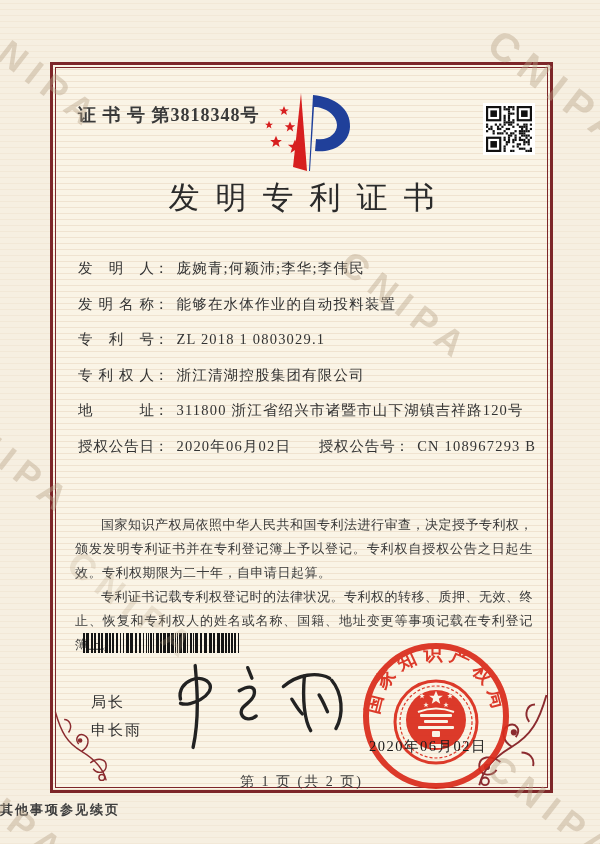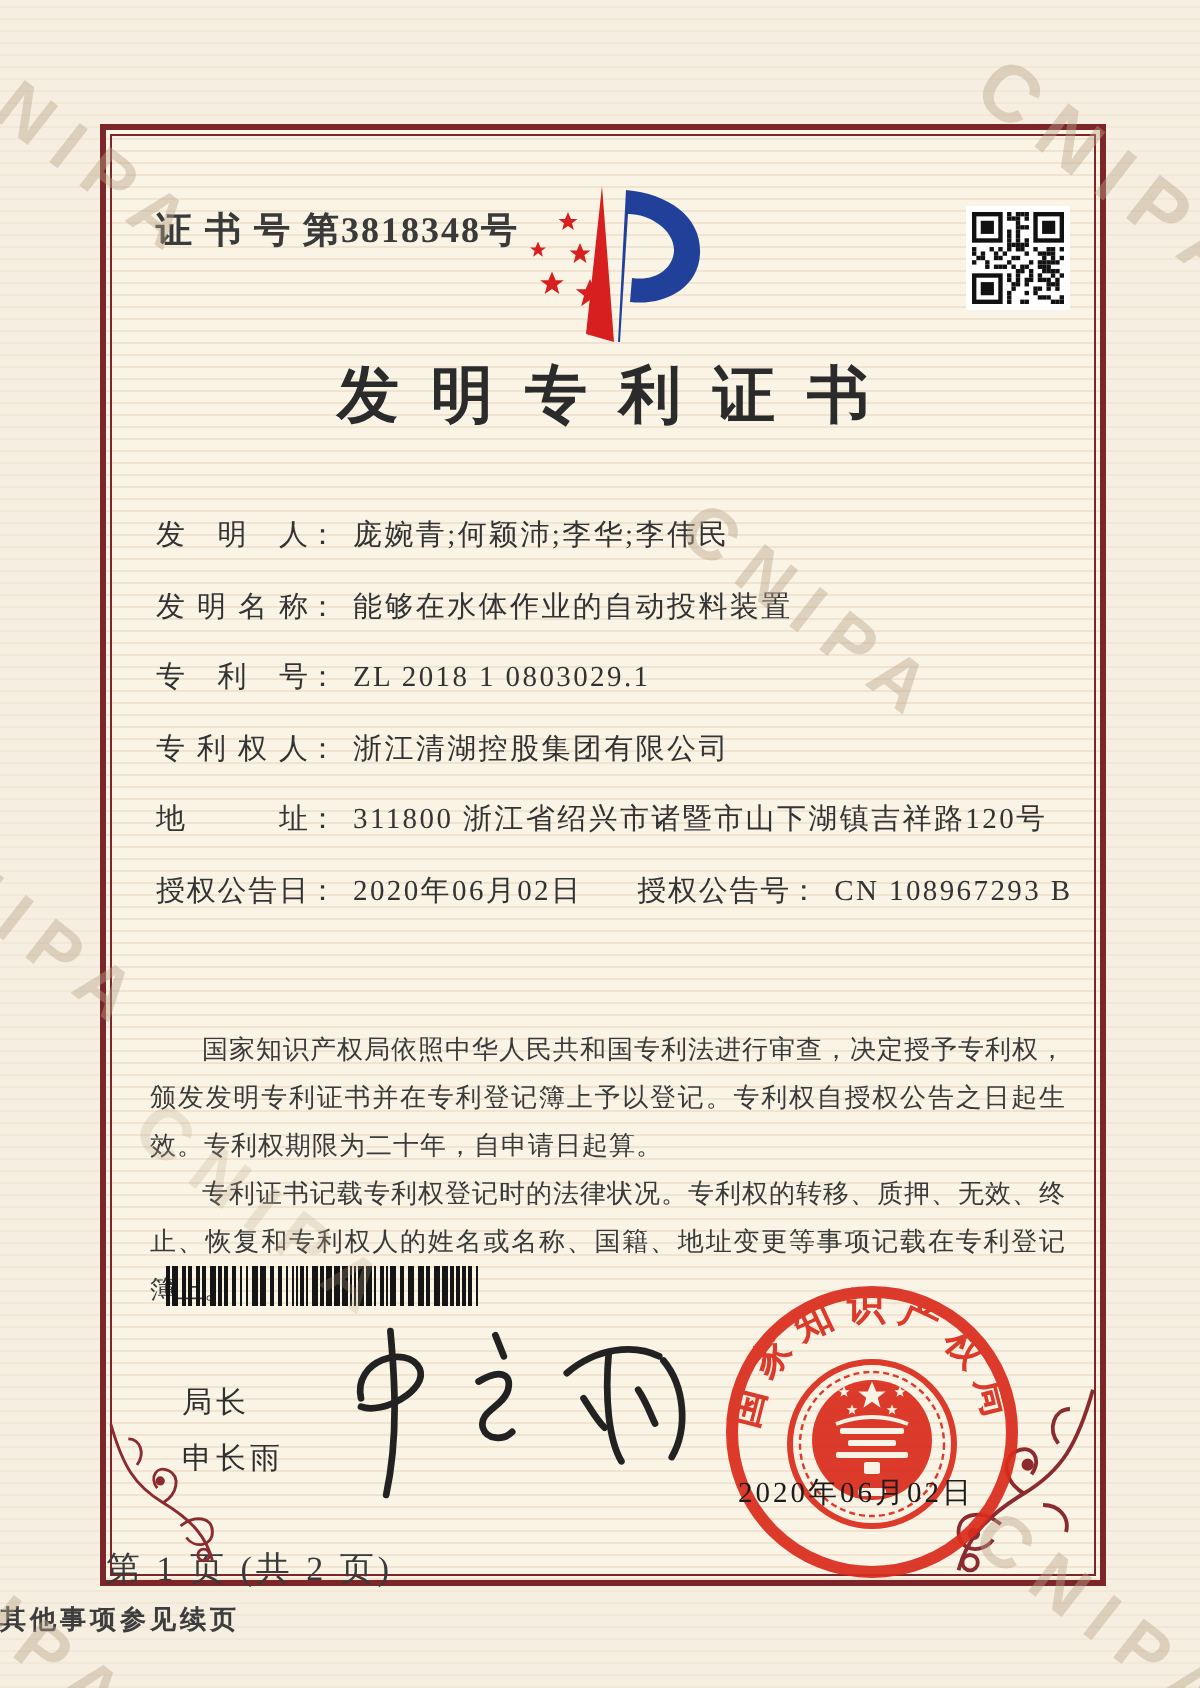--- a/index.html
+++ b/index.html
@@ -23,37 +23,37 @@
     border:3px solid #7d2629;z-index:2;
     background:#faf4e6;
     background-image:repeating-linear-gradient(0deg, rgba(200,160,120,0.20) 0 1px, transparent 1px 6px);
   }
   .frame-inner{position:absolute;inset:2px;border:1px solid #7d2629;pointer-events:none;}
   .cert-number{position:absolute;left:25px;top:38px;font-size:18px;letter-spacing:1px;color:#3a3a3a;font-weight:bold;}
   .logo{position:absolute;left:204px;top:24px;width:100px;height:90px;}
   .qr{position:absolute;left:430px;top:38px;width:52px;height:52px;background:#fff;padding:3px;box-sizing:border-box;}
   .title{
     position:absolute;left:0;top:112px;width:100%;text-align:center;
-    font-size:31px;font-weight:bold;letter-spacing:16px;color:#2b2b2b;text-indent:16px;
+    font-size:31px;font-weight:normal;letter-spacing:16px;color:#2b2b2b;text-indent:16px;
   }
   .fields{position:absolute;left:25px;top:192px;right:14px;font-size:14.5px;color:#333;}
   .frow{margin-bottom:13.5px;line-height:22px;white-space:nowrap;}
   .flabel{display:inline-block;width:76px;text-align:justify;text-align-last:justify;vertical-align:top;color:#333;}
   .fcolon{display:inline-block;margin-right:8px;}
   .fvalue{letter-spacing:1.2px;}
   .gpair{display:inline-block;}
   .gpair.first{width:237px;}
   .paras{position:absolute;left:22px;top:448px;width:458px;font-size:13px;line-height:1.85;color:#3a3a3a;text-align:justify;}
   .paras p{margin:0;text-indent:2em;letter-spacing:0.5px;}
   .barcode{position:absolute;left:30px;top:568px;width:160px;height:20px;}
   .sig-block{position:absolute;left:38px;top:623px;font-size:15px;line-height:28px;color:#2f2f2f;letter-spacing:2px;}
   .sig-svg{position:absolute;left:96px;top:594px;width:210px;height:95px;z-index:5;}
   .seal{position:absolute;left:307px;top:575px;width:152px;height:152px;z-index:7;}
   .seal-date{position:absolute;left:316px;top:672px;z-index:8;font-size:14.5px;color:#1b1b1b;letter-spacing:1.5px;white-space:nowrap;}
-  .page-number{position:absolute;left:0;top:708px;width:100%;text-align:left;font-size:17px;color:#3a3a3a;letter-spacing:2px;}
+  .page-number{position:absolute;left:0;top:708px;width:100%;text-align:center;font-size:14px;color:#3a3a3a;letter-spacing:2px;}
   .ornament{position:absolute;z-index:3;}
   .ornament.br{right:1px;bottom:1px;width:78px;height:96px;}
   .ornament.bl{left:1px;bottom:1px;width:58px;height:84px;transform:scaleX(-1);}
   .footer-note{
     position:absolute;left:0;top:801px;width:100%;text-align:left;z-index:4;
     font-size:13px;font-weight:bold;color:#3d3d3d;letter-spacing:2px;
   }
 </style>
 </head>
 <body>

